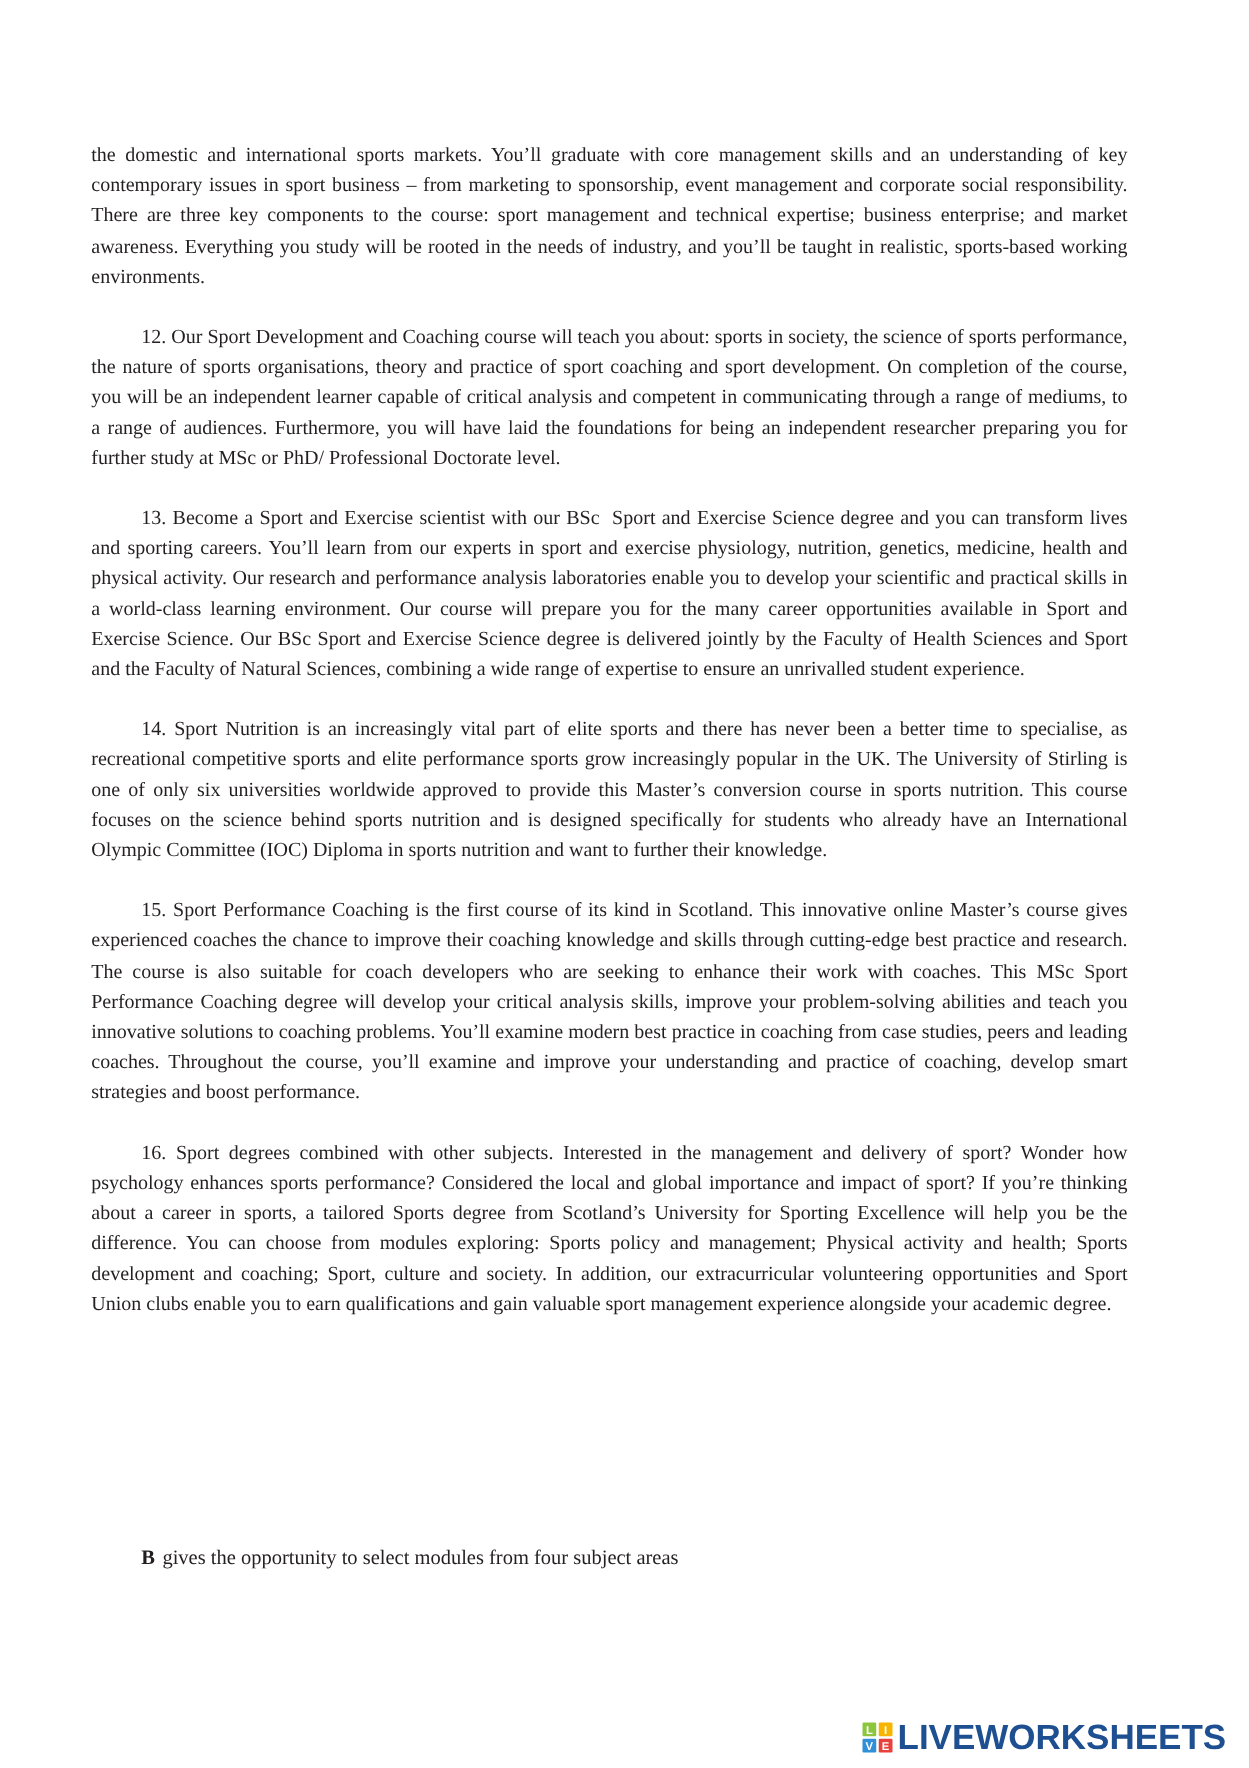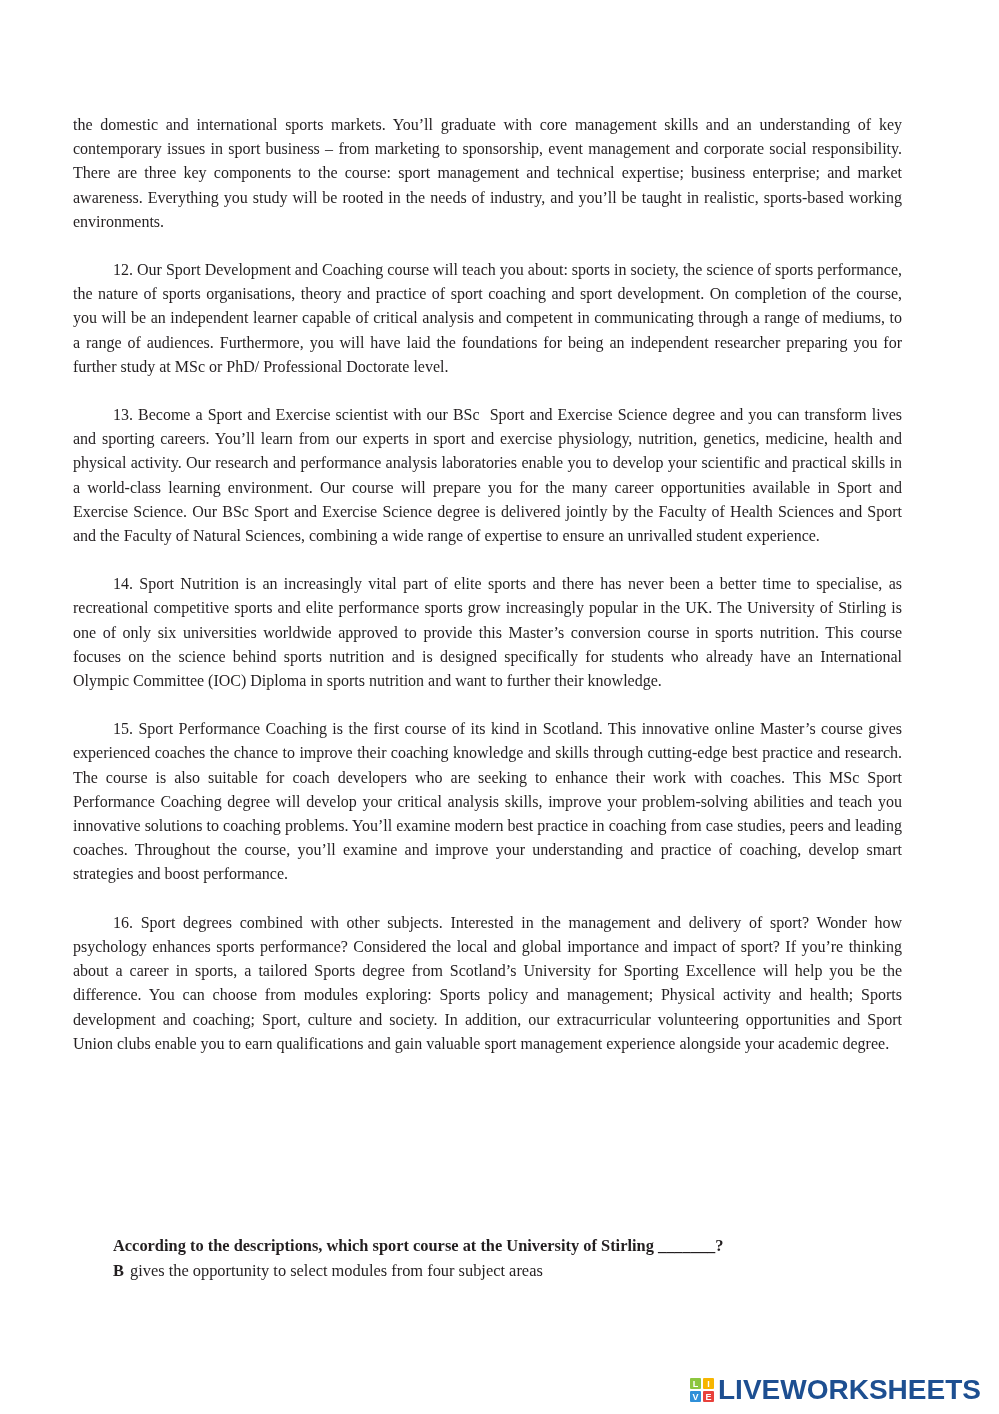--- a/index.html
+++ b/index.html
@@ -49,21 +49,20 @@
     <b>15.</b><span> </span><b>Sport Performance Coaching</b><span> is the first course of its kind in Scotland. This innovative online Master’s course gives experienced coaches the chance to improve their coaching knowledge and skills through cutting-edge best practice and research. The course is also suitable for coach developers who are seeking to enhance their work with coaches. This MSc Sport Performance Coaching degree will develop your critical analysis skills, improve your problem-solving abilities and teach you innovative solutions to coaching problems. You’ll examine modern best practice in coaching from case studies, peers and leading coaches. Throughout the course, you’ll examine and improve your understanding and practice of coaching, develop smart strategies and boost performance.</span>
   </p>
   <div class="gap"></div>
 
   <p class="para indent">
     <b>16.</b><span> </span><b>Sport degrees combined with other subjects.</b><span> Interested in the management and delivery of sport? Wonder how psychology enhances sports performance? Considered the local and global importance and impact of sport? If you’re thinking about a career in sports, a tailored Sports degree from Scotland’s University for Sporting Excellence will help you be the difference. You can choose from modules exploring: Sports policy and management; Physical activity and health; Sports development and coaching; Sport, culture and society. In addition, our extracurricular volunteering opportunities and Sport Union clubs enable you to earn qualifications and gain valuable sport management experience alongside your academic degree.</span>
   </p>
 </div>
 
 <div class="question">
-  <div class="stem">According to the descriptions, which sport course at the University of Stirling _______?</div>
   <div>
     <span class="opt-letter">B</span><span>gives the opportunity to select modules from four subject areas</span>
   </div>
 </div>
 
 <div class="logo">
   <div class="logo-grid">
     <span class="logo-cell" style="background:#8cc63f">L</span>
     <span class="logo-cell" style="background:#f7b500">I</span>
     <span class="logo-cell" style="background:#2f8fd8">V</span>

